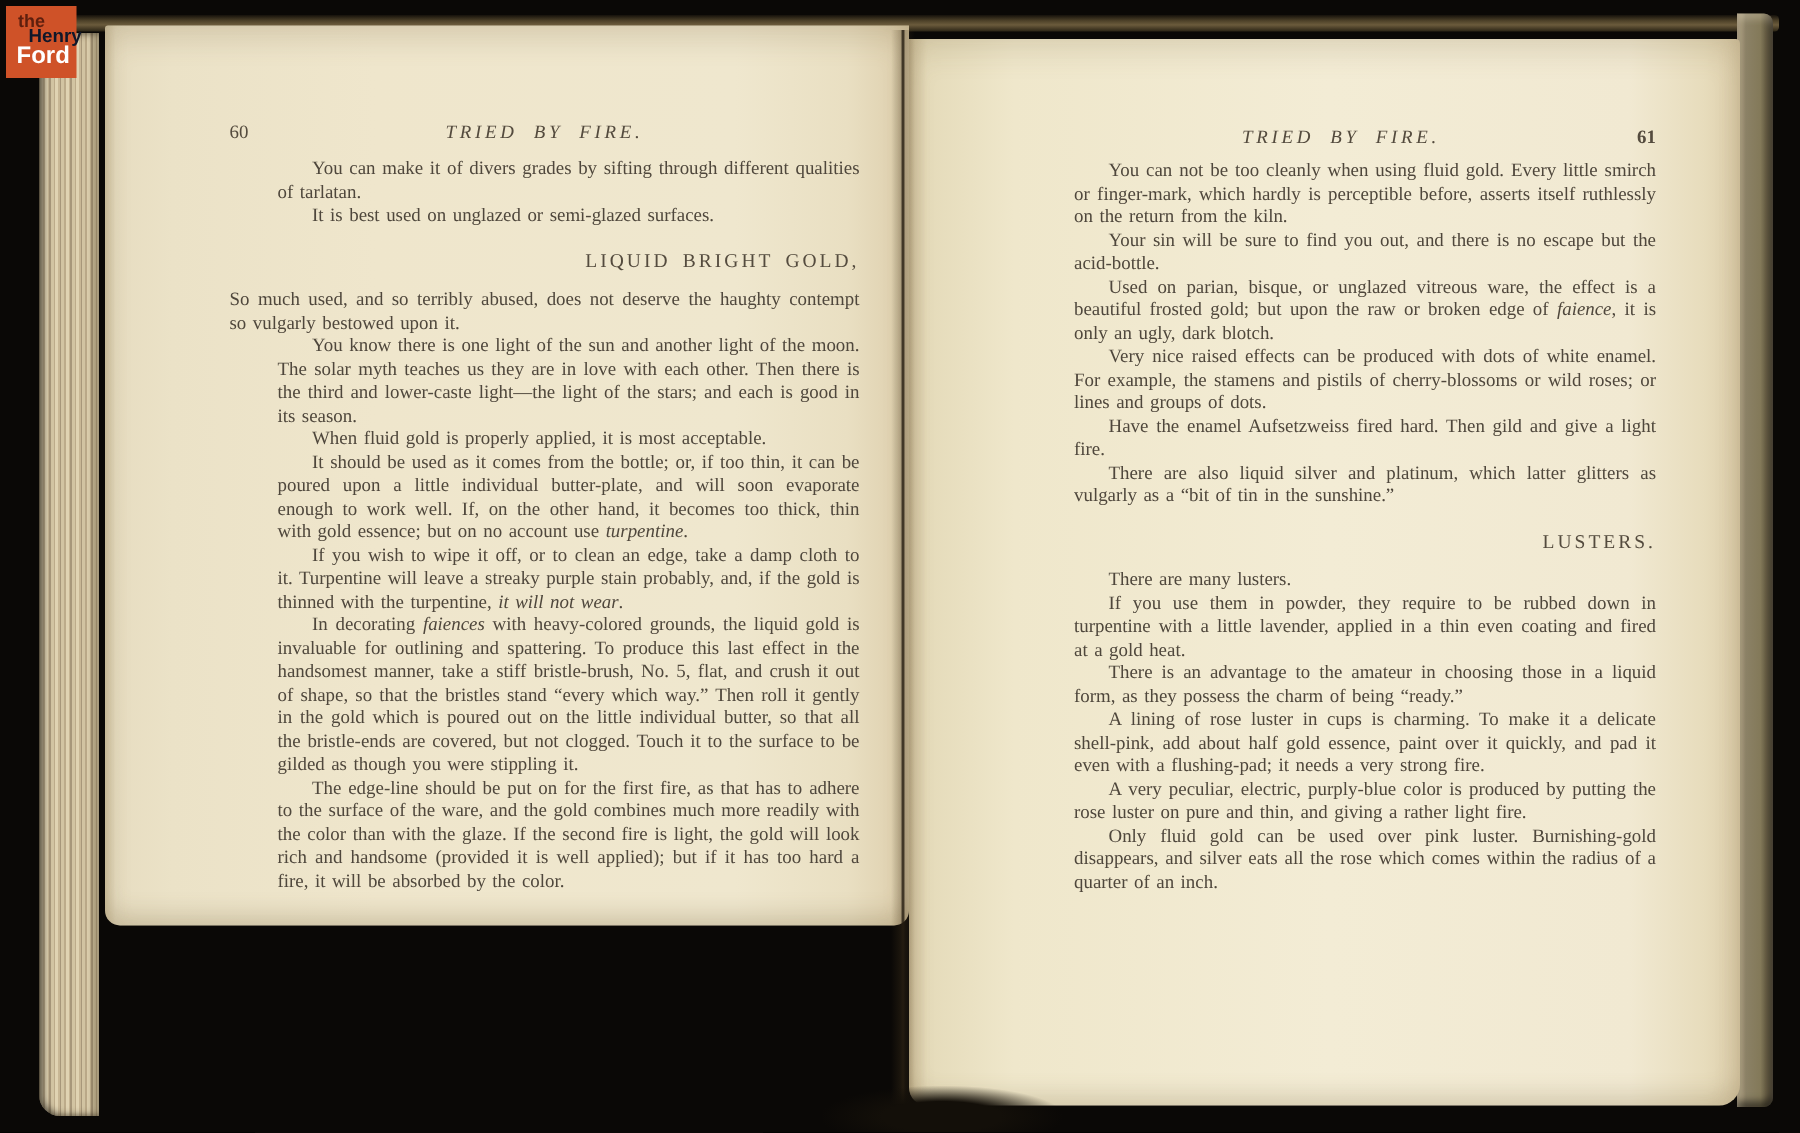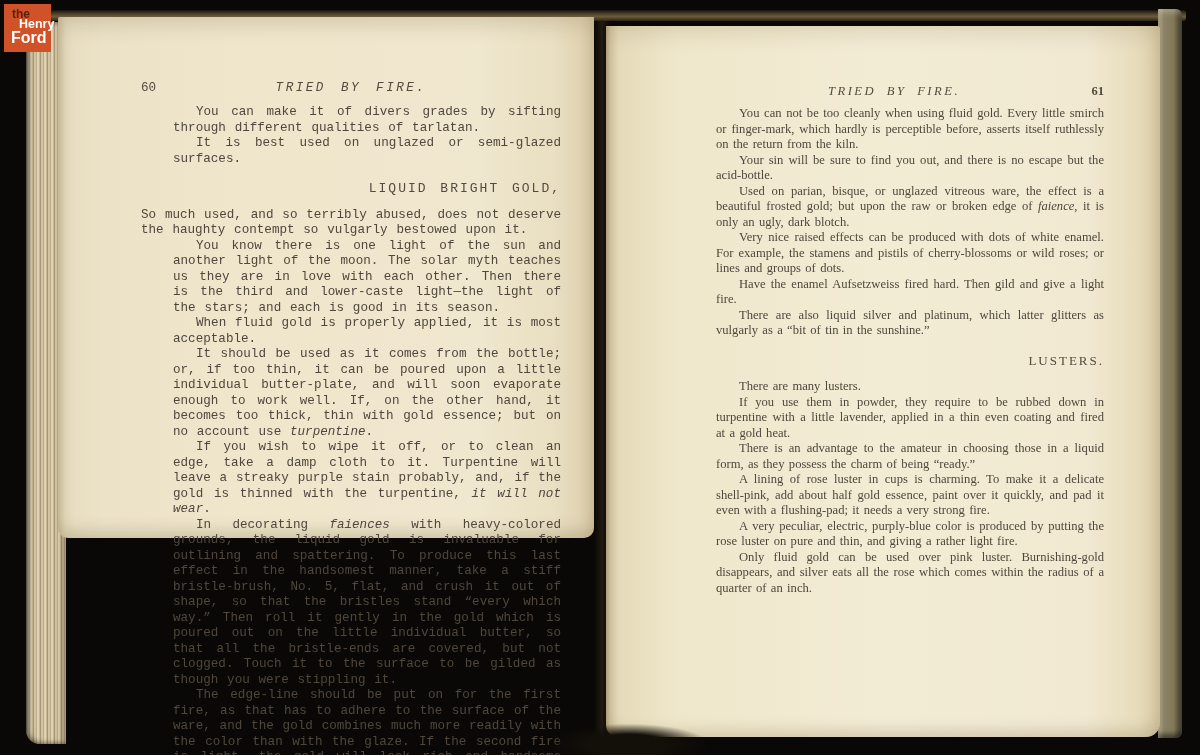--- a/index.html
+++ b/index.html
@@ -18,25 +18,25 @@
                background:linear-gradient(90deg,#c3b492 0,#8b8166 25%,#837959 65%,#3c3526 100%);
                border-radius:0 6px 6px 0;
                box-shadow:inset 0 4px 5px rgba(255,245,220,.25), inset 0 -4px 5px rgba(0,0,0,.5);}
   .gutter{position:absolute;left:594px;top:20px;width:16px;height:716px;
           background:linear-gradient(90deg,rgba(74,58,32,0) 0%,rgba(74,58,32,.28) 40%,#241c10 50%,rgba(74,58,32,.25) 60%,rgba(74,58,32,0) 100%);
           z-index:5;}
   .bottom-notch{position:absolute;left:548px;top:724px;width:160px;height:34px;z-index:6;
                 background:radial-gradient(ellipse at 50% 60%, #130f09 35%, rgba(19,15,9,0) 72%);}
   
   .page{position:absolute;color:#4f473c;}
-  .page-left{left:58px;top:17px;width:536px;height:521px;z-index:2;
+  .page-left{left:70px;top:17px;width:536px;height:600px;z-index:2;
              background:linear-gradient(90deg,#d8cbab 0,#e7ddc1 7px,#ebe2c7 45px,#efe6cc 180px,#efe7ce 420px,#e9dfc2 495px,#decf ad 536px);
              background:linear-gradient(90deg,#d8cbab 0,#e7ddc1 7px,#ebe2c7 45px,#efe6cc 180px,#efe7ce 420px,#e9dfc2 495px,#ddceac 536px);
              border-radius:2px 0 10px 10px;
-             box-shadow:inset 0 10px 18px rgba(120,100,60,.18), inset 0 -8px 14px rgba(120,100,60,.22);font-family:Liberation Mono, monospace;}
+             box-shadow:inset 0 10px 18px rgba(120,100,60,.18), inset 0 -8px 14px rgba(120,100,60,.22);}
   .page-right{left:606px;top:26px;width:554px;height:711px;z-index:2;
               background:linear-gradient(90deg,#cfc09c 0,#e5dbba 12px,#efe7cb 70px,#f3ecd5 280px,#f1e9d2 480px,#e7dcbc 530px,#dccdaa 554px);
               border-radius:0 3px 14px 12px;
               box-shadow:inset 0 10px 18px rgba(120,100,60,.15), inset 0 -8px 14px rgba(120,100,60,.2);}
   .pagehead{position:absolute;height:18px;font-size:12.6px;}
   .page-left .pagehead{left:83px;top:64px;width:420px;}
   .page-right .pagehead{left:78px;top:58px;width:420px;}
   .runhead{display:block;text-align:center;font-style:italic;letter-spacing:2.5px;word-spacing:5px;color:#544b3e;}
   .pagenum{position:absolute;top:0;color:#544b3e;}
   .page-left .pagenum{left:0;}
@@ -47,21 +47,21 @@
   .page-right .textblock{left:78px;top:80px;width:420px;}
   .para{margin:0;}
   .para.indent{text-indent:23px;margin-left:32px;}
   .sect-heading{margin:14px 0 11px;text-align:right;font-weight:400;font-size:13px;
                 letter-spacing:2px;word-spacing:3px;color:#544b3e;}
   .textblock i{font-style:italic;}
   
   .logo{position:absolute;left:4px;top:4px;width:47px;height:48px;z-index:20;
         font-family:"Liberation Sans", sans-serif;}
   .logo-the{position:absolute;left:8px;top:4px;font-size:12px;font-weight:700;color:#5e1f0e;line-height:12px;}
-  .logo-henry{position:absolute;left:15px;top:14px;font-size:12.5px;font-weight:700;color:#ffffff;line-height:13px;}
+  .logo-henry{position:absolute;left:15px;top:14px;font-size:12.5px;font-weight:700;color:#0f172a;line-height:13px;}
   .logo-ford{position:absolute;left:7px;top:26px;font-size:16px;font-weight:700;color:#ffffff;line-height:16px;}
 </style>
 </head>
 <body>
 
 <div class="stage">
 
   <div class="top-edge"></div>
   <div class="left-stack"></div>
   <div class="right-cover"></div>

